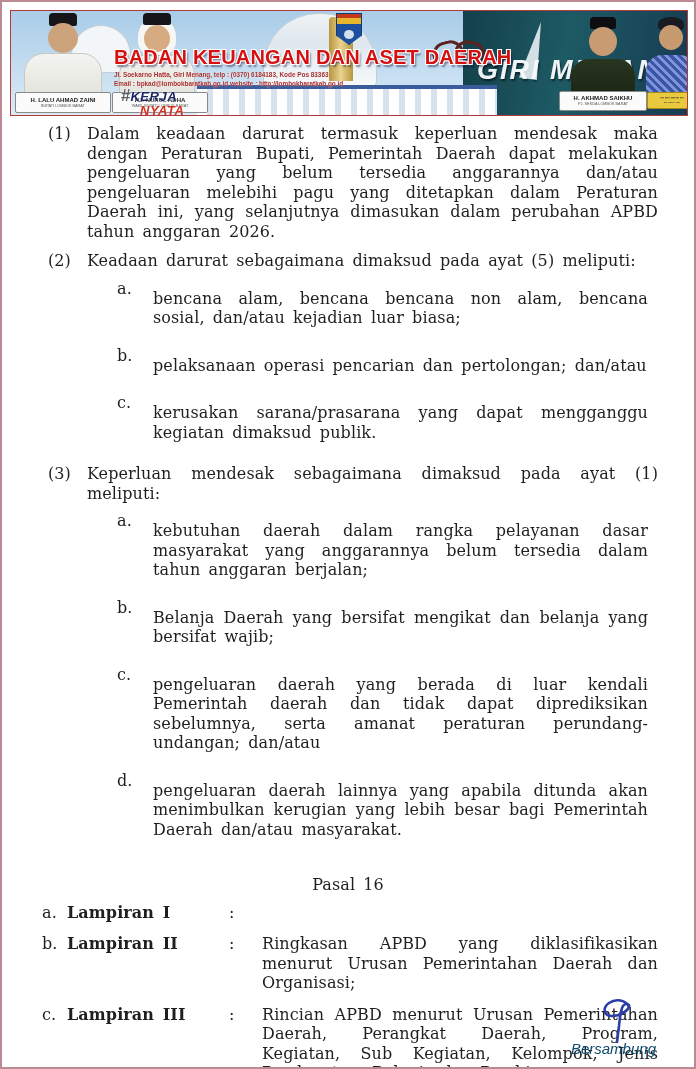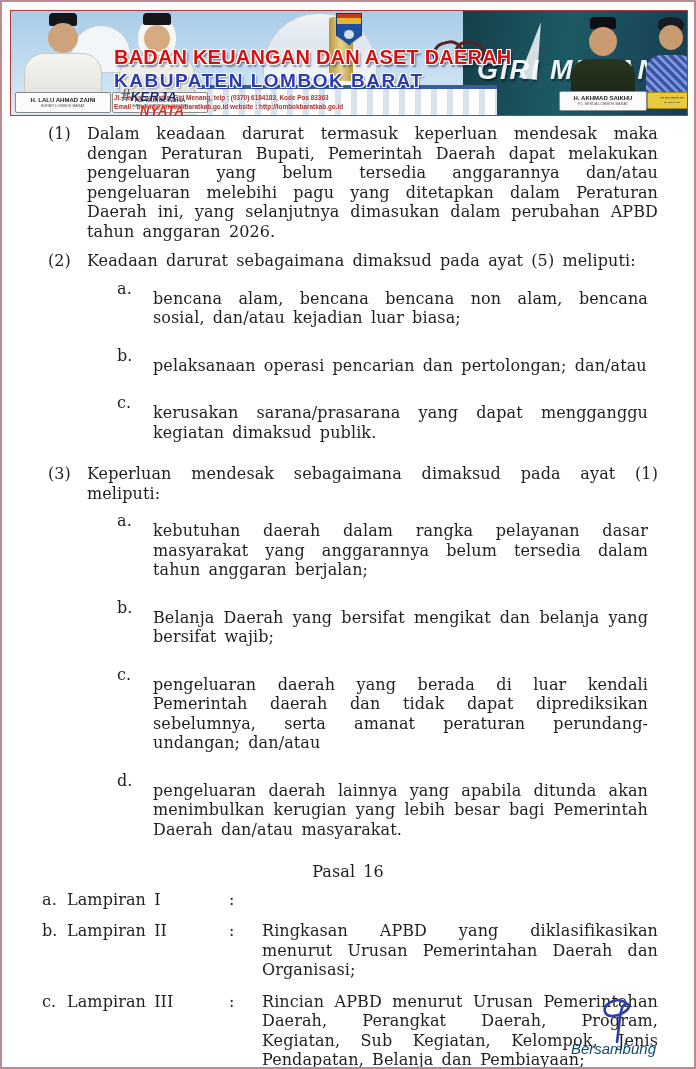--- a/index.html
+++ b/index.html
@@ -73,31 +73,31 @@
     text-shadow:-1px -1px 0 #fff,1px -1px 0 #fff,-1px 1px 0 #fff,1px 1px 0 #fff,2px 3px 2px rgba(10,10,60,0.5);}
   .region-title{font-size:19px;font-weight:800;color:#2b3cae;letter-spacing:1.5px;margin-top:1px;white-space:nowrap;
     text-shadow:-1px -1px 0 #fff,1px -1px 0 #fff,-1px 1px 0 #fff,1px 1px 0 #fff,2px 2px 2px rgba(10,10,60,0.35);}
   .addr{font-size:6.4px;font-weight:bold;color:#a82e2e;margin-top:2px;line-height:1.35;
     text-shadow:0 0 1px rgba(255,255,255,0.9);}
 
   
   .doc{position:absolute;left:36px;right:36px;top:122px;
     font-size:16px;line-height:19.5px;word-spacing:3px;letter-spacing:0.1px;}
   .pasal-heading{text-align:center;margin:12px 0 8px 0;font-weight:normal;font-size:16px;}
-  .pasal-heading.second{margin-top:13px;}
+  .pasal-heading.second{margin-top:26px;}
   .clause{display:flex;margin:0 0 10px 0;}
   .clause .cnum{flex:0 0 49px;padding-left:10px;box-sizing:border-box;}
   .clause .ctext{flex:1;margin:0;text-align:justify;}
   .subitem{display:flex;margin:8px 0 8px 79px;}
   .subitem .sletter{flex:0 0 26px;}
   .subitem .stext{flex:1;margin:10px;text-align:justify;}
   .intro-par{margin:0 0 10px 0;text-align:justify;}
   .lamp-row{display:flex;margin:0 0 12px 4px;}
   .lamp-row .lletter{flex:0 0 25px;}
-  .lamp-row .llabel{flex:0 0 162px;}
+  .lamp-row .llabel{flex:0 0 162px;font-weight:bold;}
   .lamp-row .lcolon{flex:0 0 33px;}
   .lamp-row .ltext{flex:1;margin:0;text-align:justify;}
 
   .paraf{position:absolute;right:52px;top:994px;}
   .continued{position:absolute;right:38px;top:1038px;
     font-family:"Liberation Sans", sans-serif;font-style:italic;font-size:15px;color:#0c4a6e;text-align:center;}
 </style>
 </head>
 <body>
 
@@ -157,21 +157,20 @@
     <div class="hashtag">
       <span class="hsh">#</span><span class="l1">KERJA</span>
       <span class="l2">NYATA</span>
     </div>
 
     <div class="center-block">
       <div class="crest">
         <span class="emblem"></span>
       </div>
       <div class="agency-title">BADAN KEUANGAN DAN ASET DAERAH</div>
-      <div class="region-title">KABUPATEN LOMBOK BARAT</div>
       <div class="addr">Jl. Soekarno Hatta, Giri Menang,  telp :  (0370) 6184183, Kode Pos 83363</div>
       <div class="addr" style="margin-top:0;">Email : bpkad@lombokbaratkab.go.id   website : http://lombokbaratkab.go.id</div>
     </div>
   </header>
 
   <main class="doc">
 
 
     <div class="clause">
       <span class="cnum">(1)</span>

